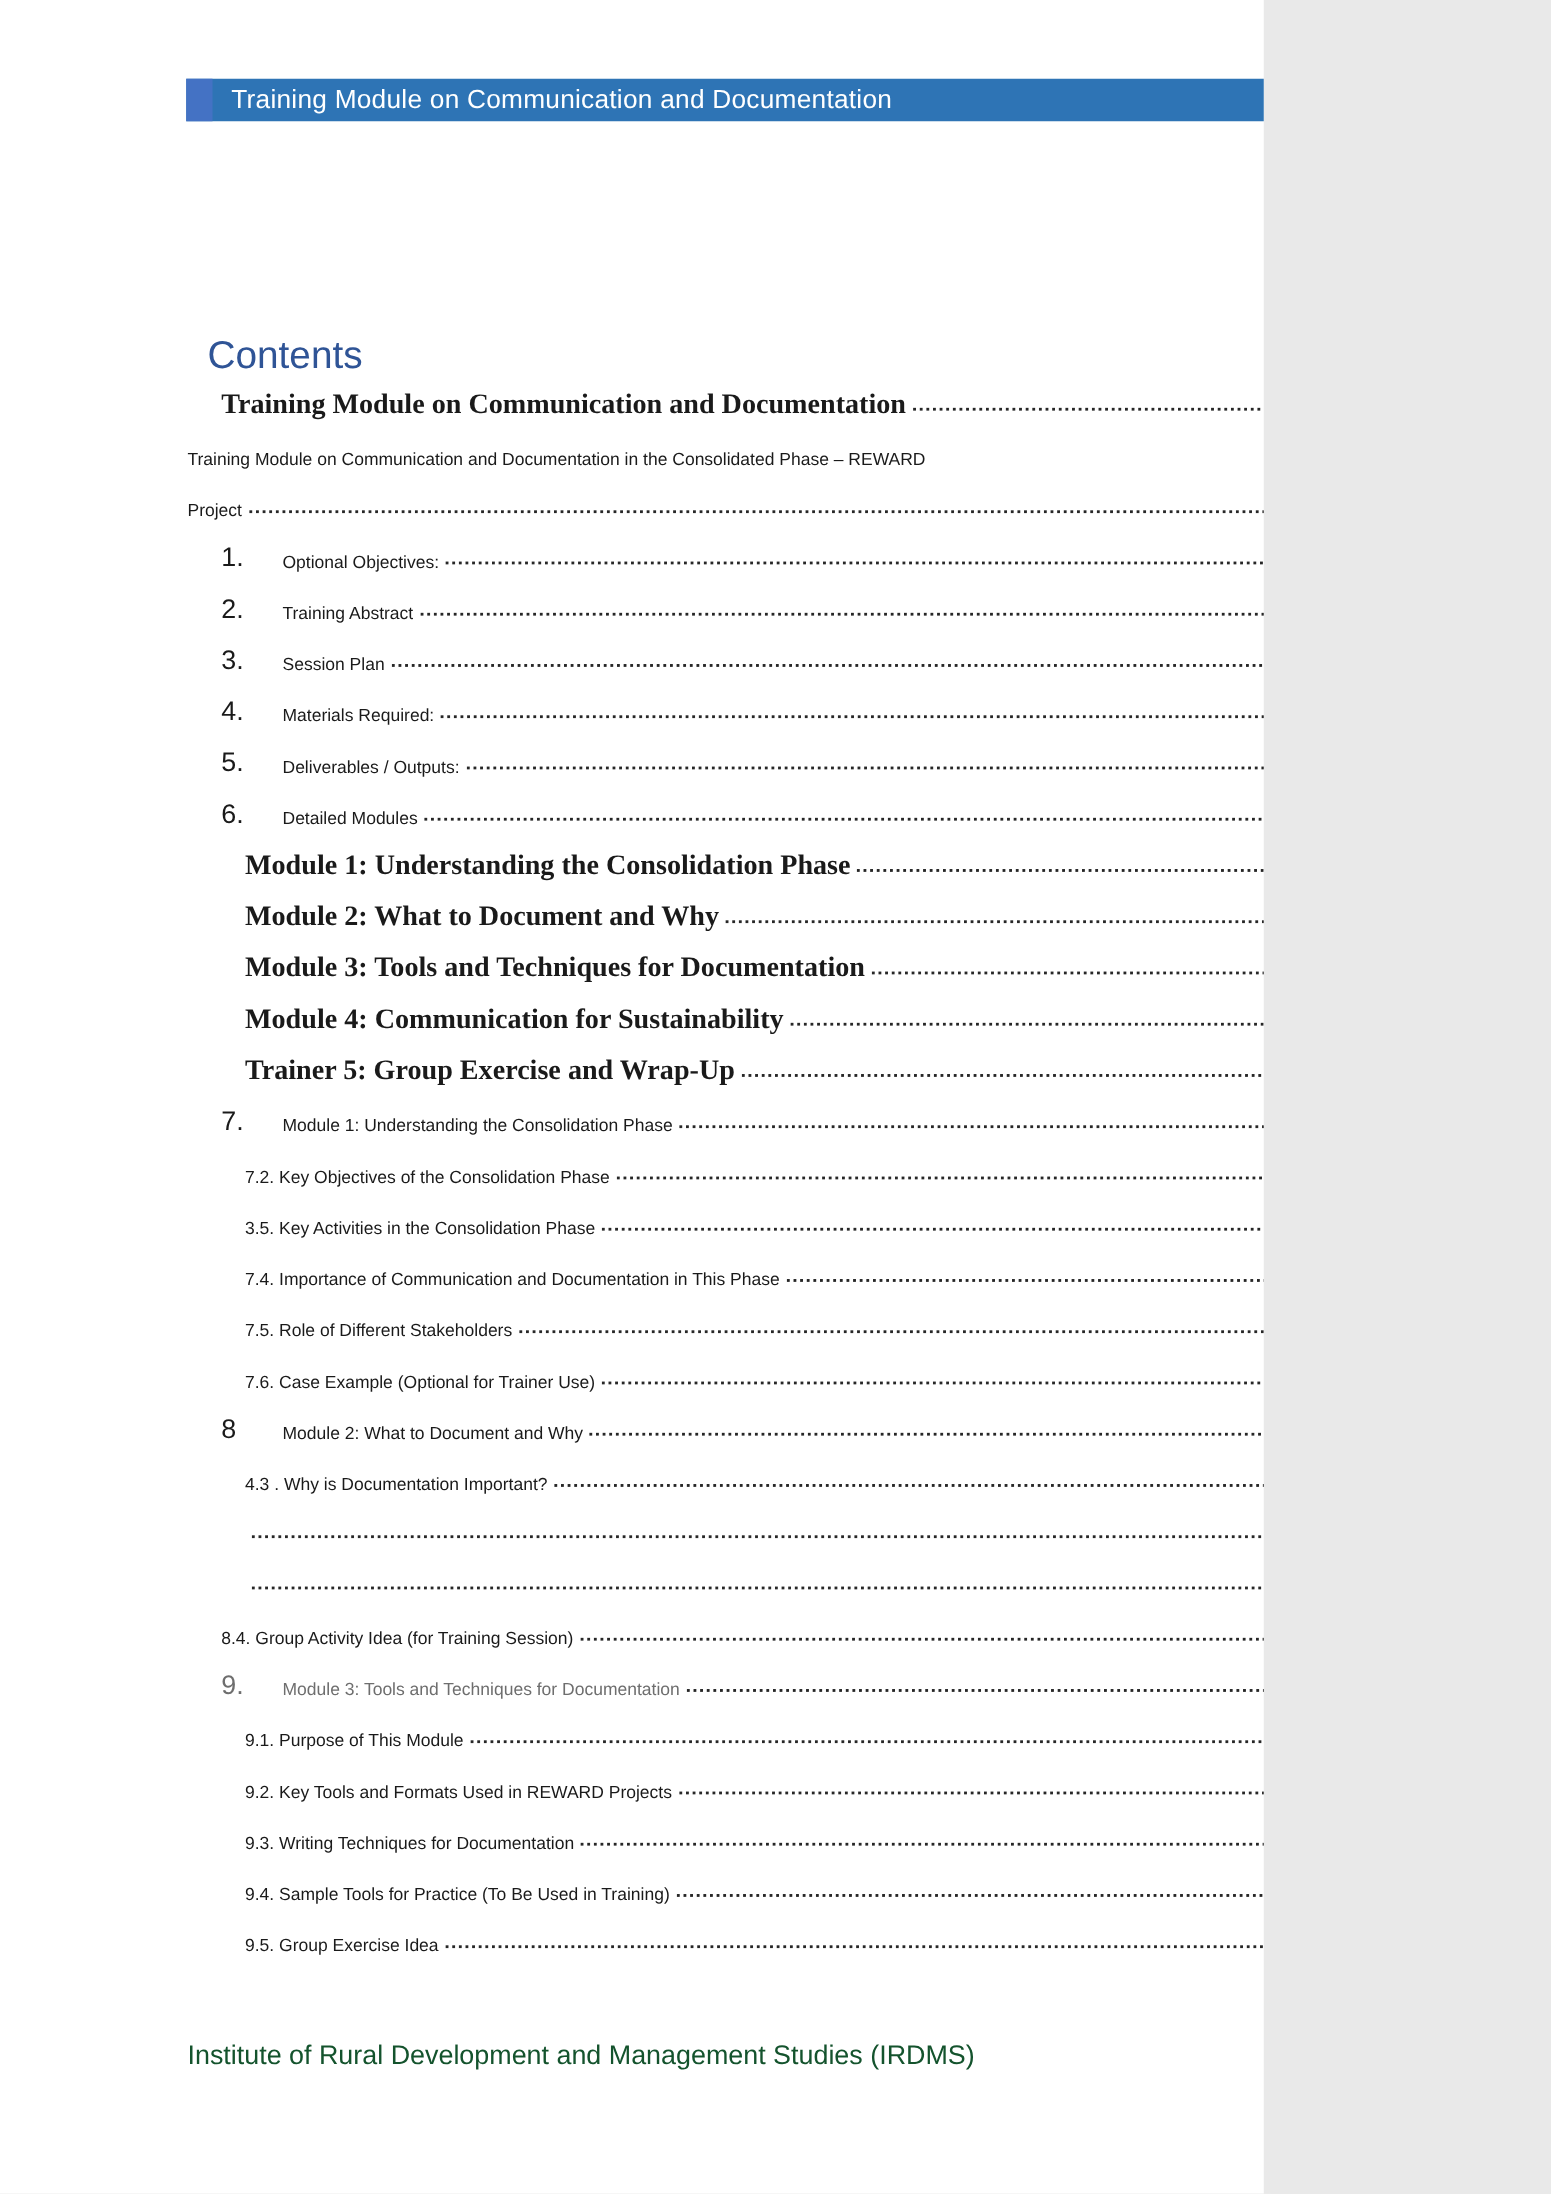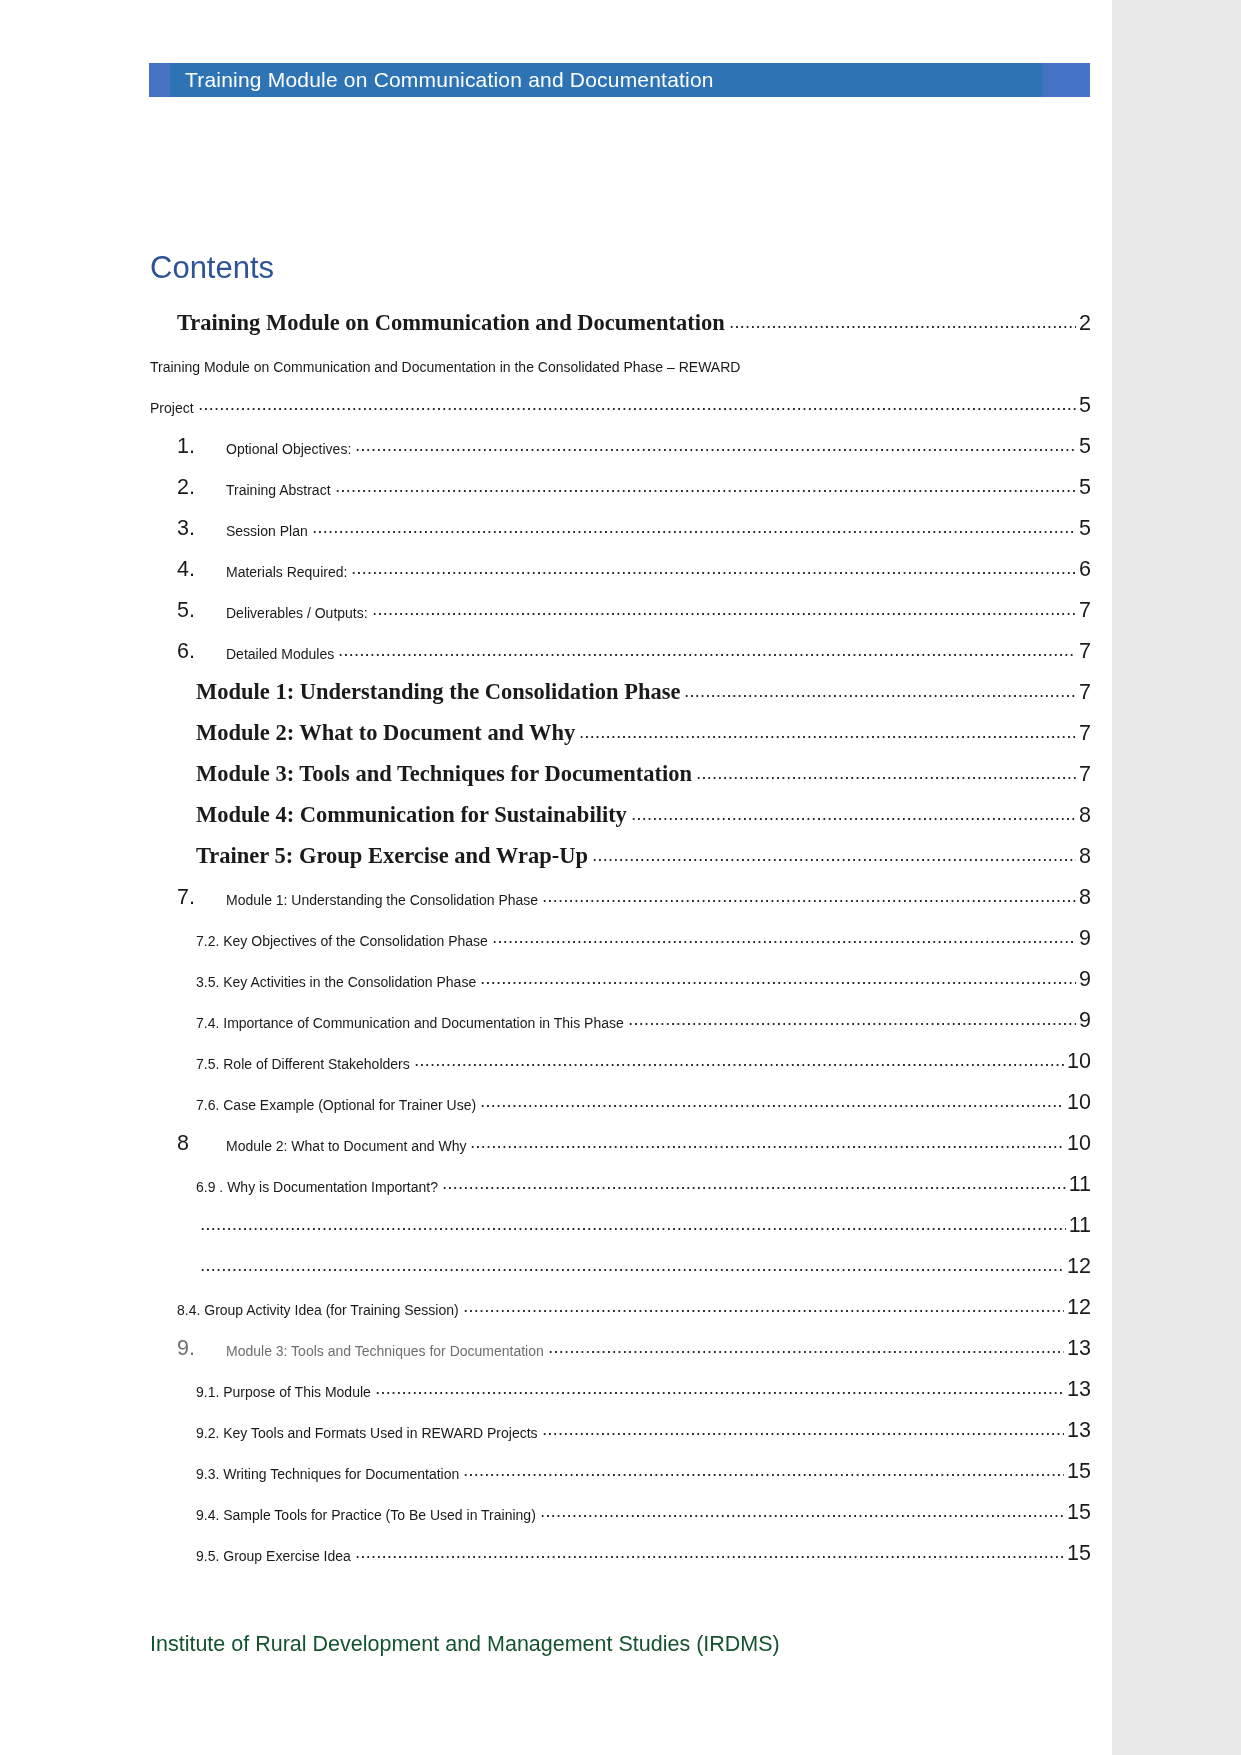--- a/index.html
+++ b/index.html
@@ -1,30 +1,30 @@
 <!DOCTYPE html>
 <html><head>
 <meta charset="utf-8">
 <style>
   html,body{margin:0;padding:0;background:#e9e9e9;}
   .page{
-    position:relative;width:1112px;height:1755px;background:#ffffff;
+    position:relative;width:1011px;height:1755px;background:#ffffff;
     font-family:"Liberation Sans",sans-serif;color:#1a1a1a;overflow:hidden;
   }
   
   .topbar{position:absolute;left:149px;top:63px;width:941px;height:34px;background:#2E74B5;}
   .topbar .accent-left{position:absolute;left:0;top:0;bottom:0;width:21px;background:#4472C4;}
   .topbar .accent-right{position:absolute;right:0;top:0;bottom:0;width:47px;background:#4472C4;}
   .topbar .bar-title{
     position:absolute;left:36px;top:0;height:100%;display:flex;align-items:center;
     color:#ffffff;font-size:21px;letter-spacing:.2px;white-space:nowrap;
   }
   
   .contents-heading{
-    position:absolute;left:150px;top:250px;margin:0;font-weight:400;
+    position:absolute;left:150px;top:250px;margin:16px;font-weight:400;
     font-size:31px;color:#2F5496;font-family:"Liberation Sans",sans-serif;
   }
   
   .toc{position:absolute;left:150px;top:294px;width:941px;}
   .row{display:flex;align-items:flex-end;height:41px;cursor:default;}
   .row .lbl{line-height:1.12;font-size:14px;white-space:nowrap;}
   .row .num{width:49px;flex-shrink:0;font-size:21.5px;line-height:1.12;}
   .row.serif .lbl{font-family:"Liberation Serif",serif;font-weight:700;font-size:22.5px;}
   .row.ind1{padding-left:27px;}
   .row.ind2{padding-left:46px;}
@@ -158,21 +158,21 @@
         <span class="leader"></span>
         <span class="page-num">10</span>
       </div>
       <div class="row numbered">
         <span class="num">8</span>
         <span class="lbl">Module 2: What to Document and Why</span>
         <span class="leader"></span>
         <span class="page-num">10</span>
       </div>
       <div class="row ind2">
-        <span class="lbl">6.9 . Why is Documentation Important?</span>
+        <span class="lbl">4.3 . Why is Documentation Important?</span>
         <span class="leader"></span>
         <span class="page-num">11</span>
       </div>
       <div class="row ind2">
         <span class="leader"></span>
         <span class="page-num">11</span>
       </div>
       <div class="row ind2">
         <span class="leader"></span>
         <span class="page-num">12</span>

